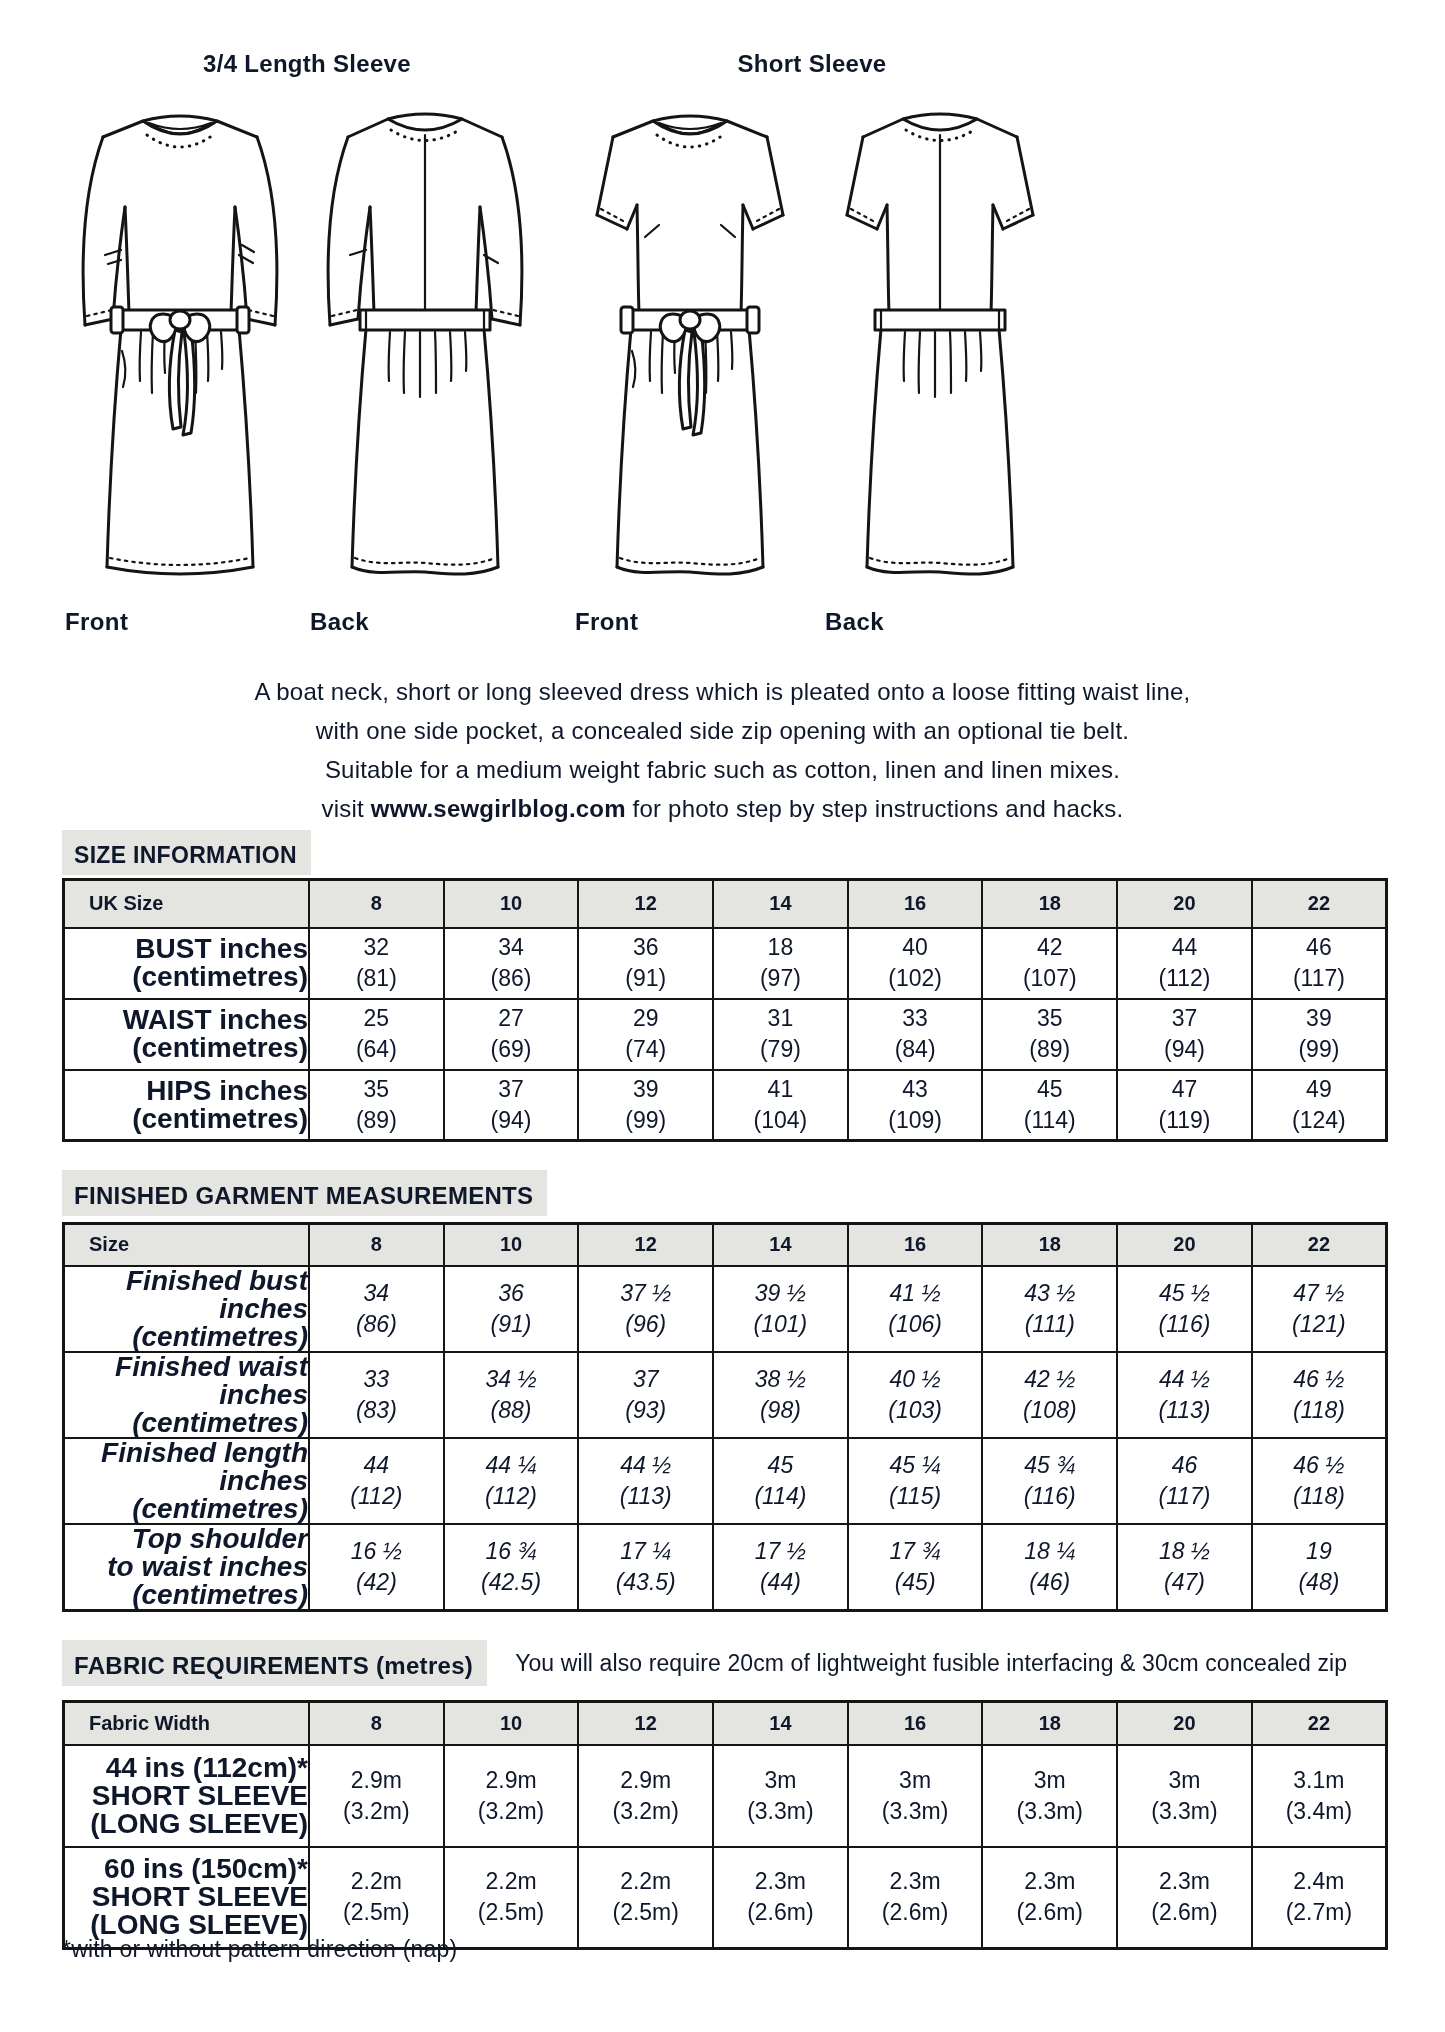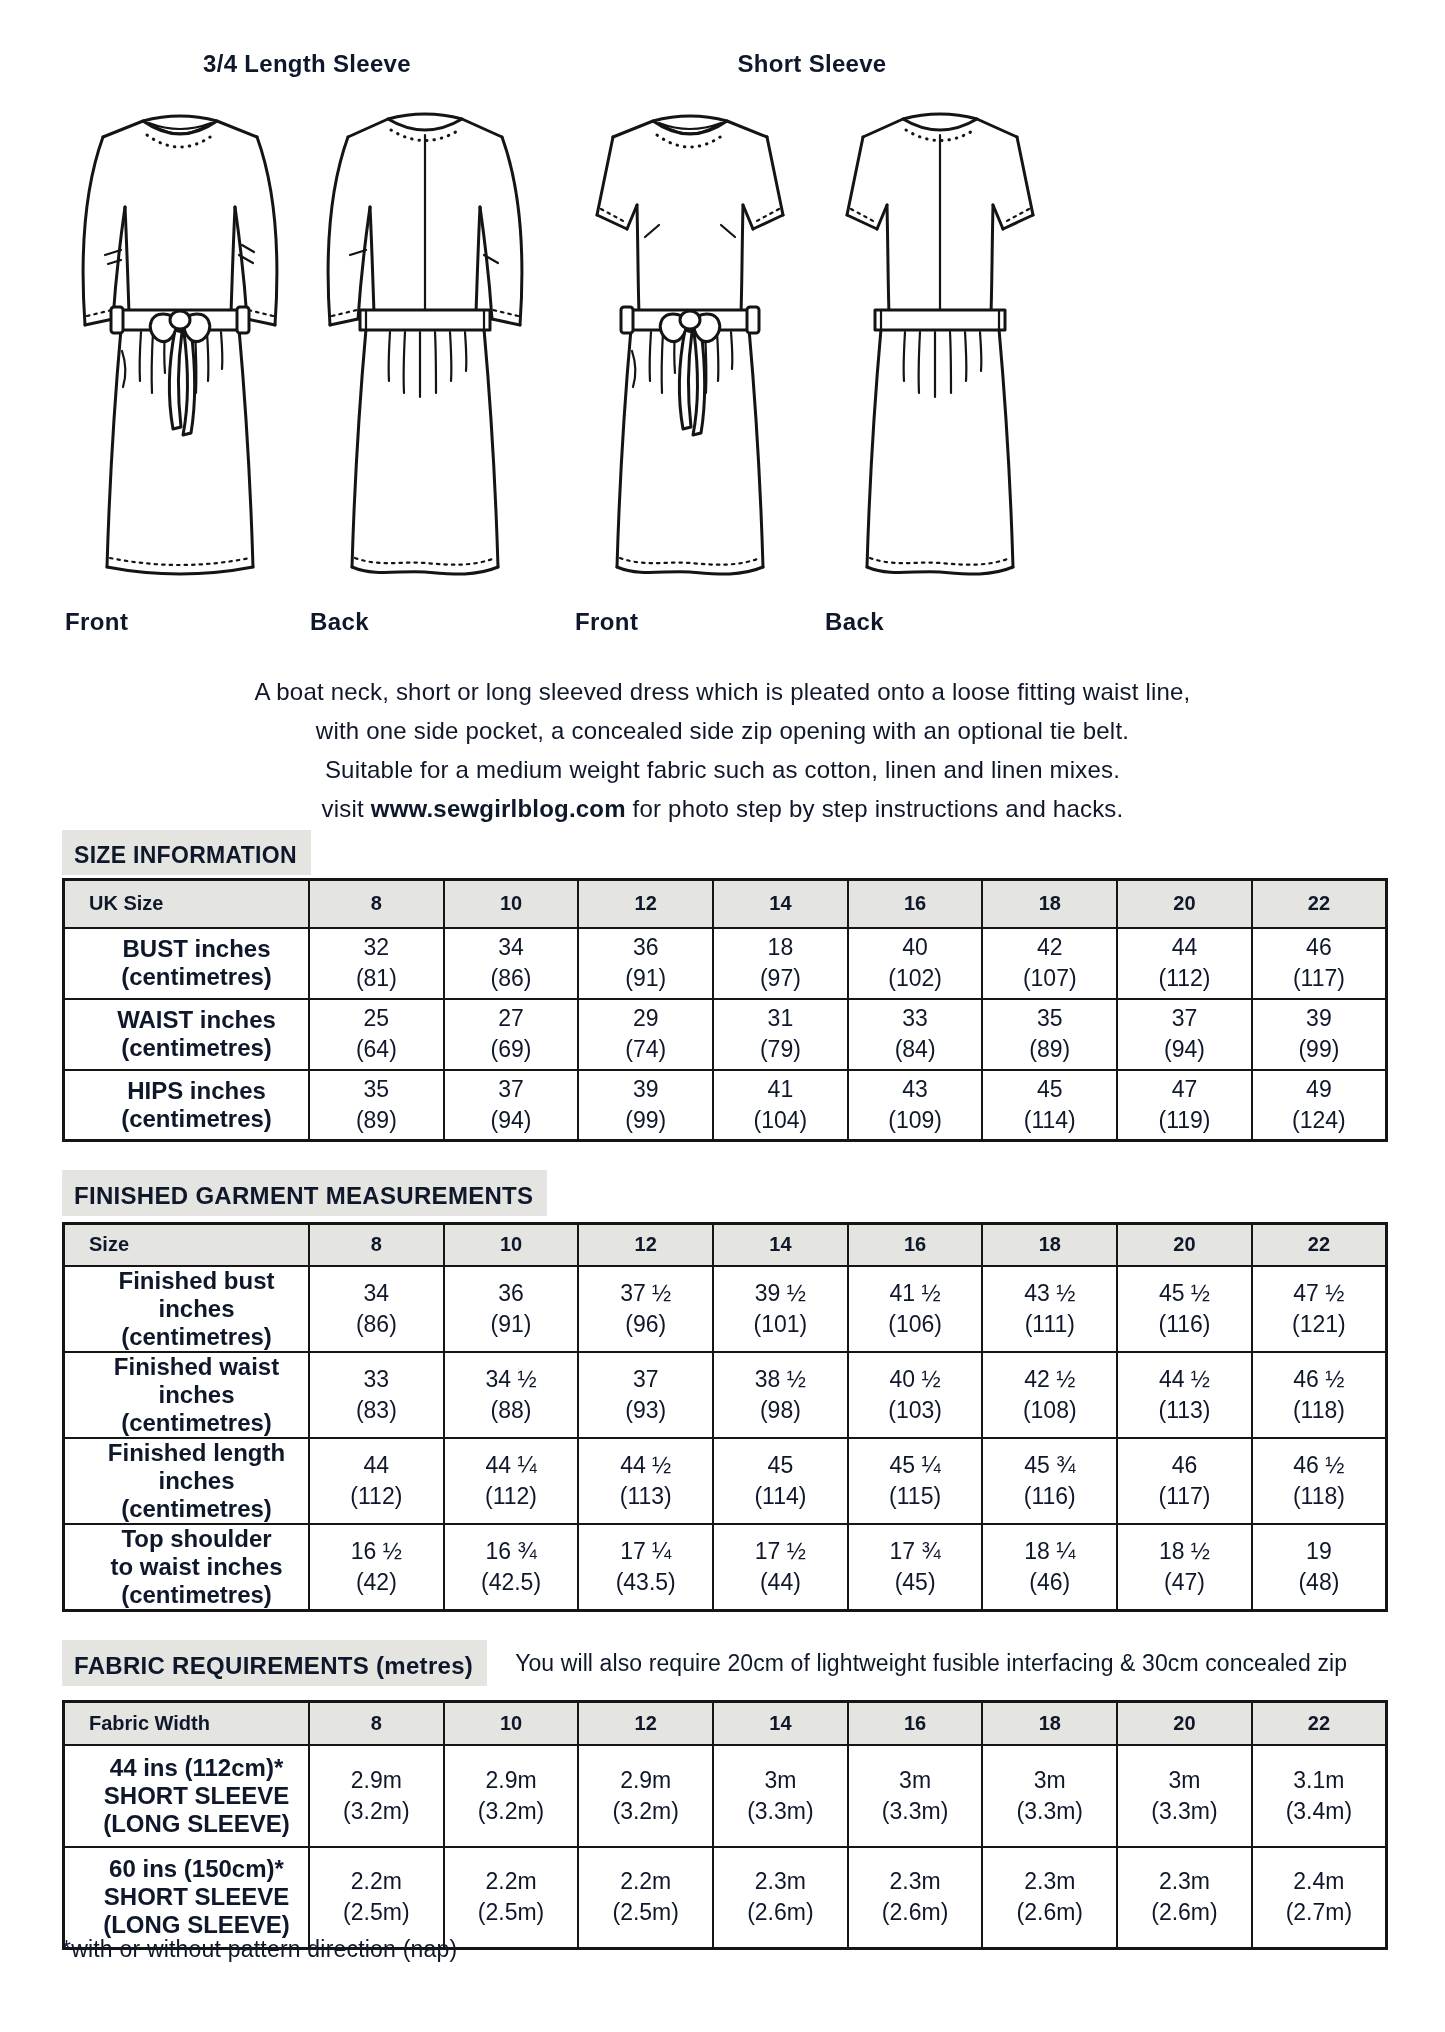--- a/index.html
+++ b/index.html
@@ -51,30 +51,30 @@
   }
   table.data-table th,table.data-table td{
     border:2.4px solid #151515;
     white-space:pre-line;text-align:center;vertical-align:middle;
     padding:0;overflow:hidden;
   }
   table.data-table th{background:#e4e4e1;font-size:20px;font-weight:700;}
   table.data-table th:first-child,table.data-table td:first-child{width:219px;}
   table.data-table th.label{text-align:left;padding-left:24px;}
   table.data-table td.label{
-    text-align:center;padding-left:20px;font-weight:700;
-    font-size:24px;line-height:28px;
+    text-align:right;padding-left:20px;font-weight:700;
+    font-size:28px;line-height:28px;
   }
   table.data-table td.val{font-size:23px;line-height:31px;font-weight:400;}
   .tbl-size{top:878px;}
   .tbl-size thead tr{height:48px;}
   .tbl-size tbody tr{height:71px;}
   .tbl-finished{top:1222px;}
   .tbl-finished thead tr{height:42px;}
-  .tbl-finished tbody tr{height:66px;}
+  .tbl-finished tbody tr{height:66px;font-style:italic;}
   .tbl-fabric{top:1700px;}
   .tbl-fabric thead tr{height:43px;}
   .tbl-fabric tbody tr{height:102px;}
   .tbl-fabric td.label{
     text-align:center;padding-left:0;font-size:20px;line-height:25px;
   }
   .footnote{
     position:absolute;left:62px;top:1936px;
     font-size:23px;font-weight:500;letter-spacing:.2px;
   }

